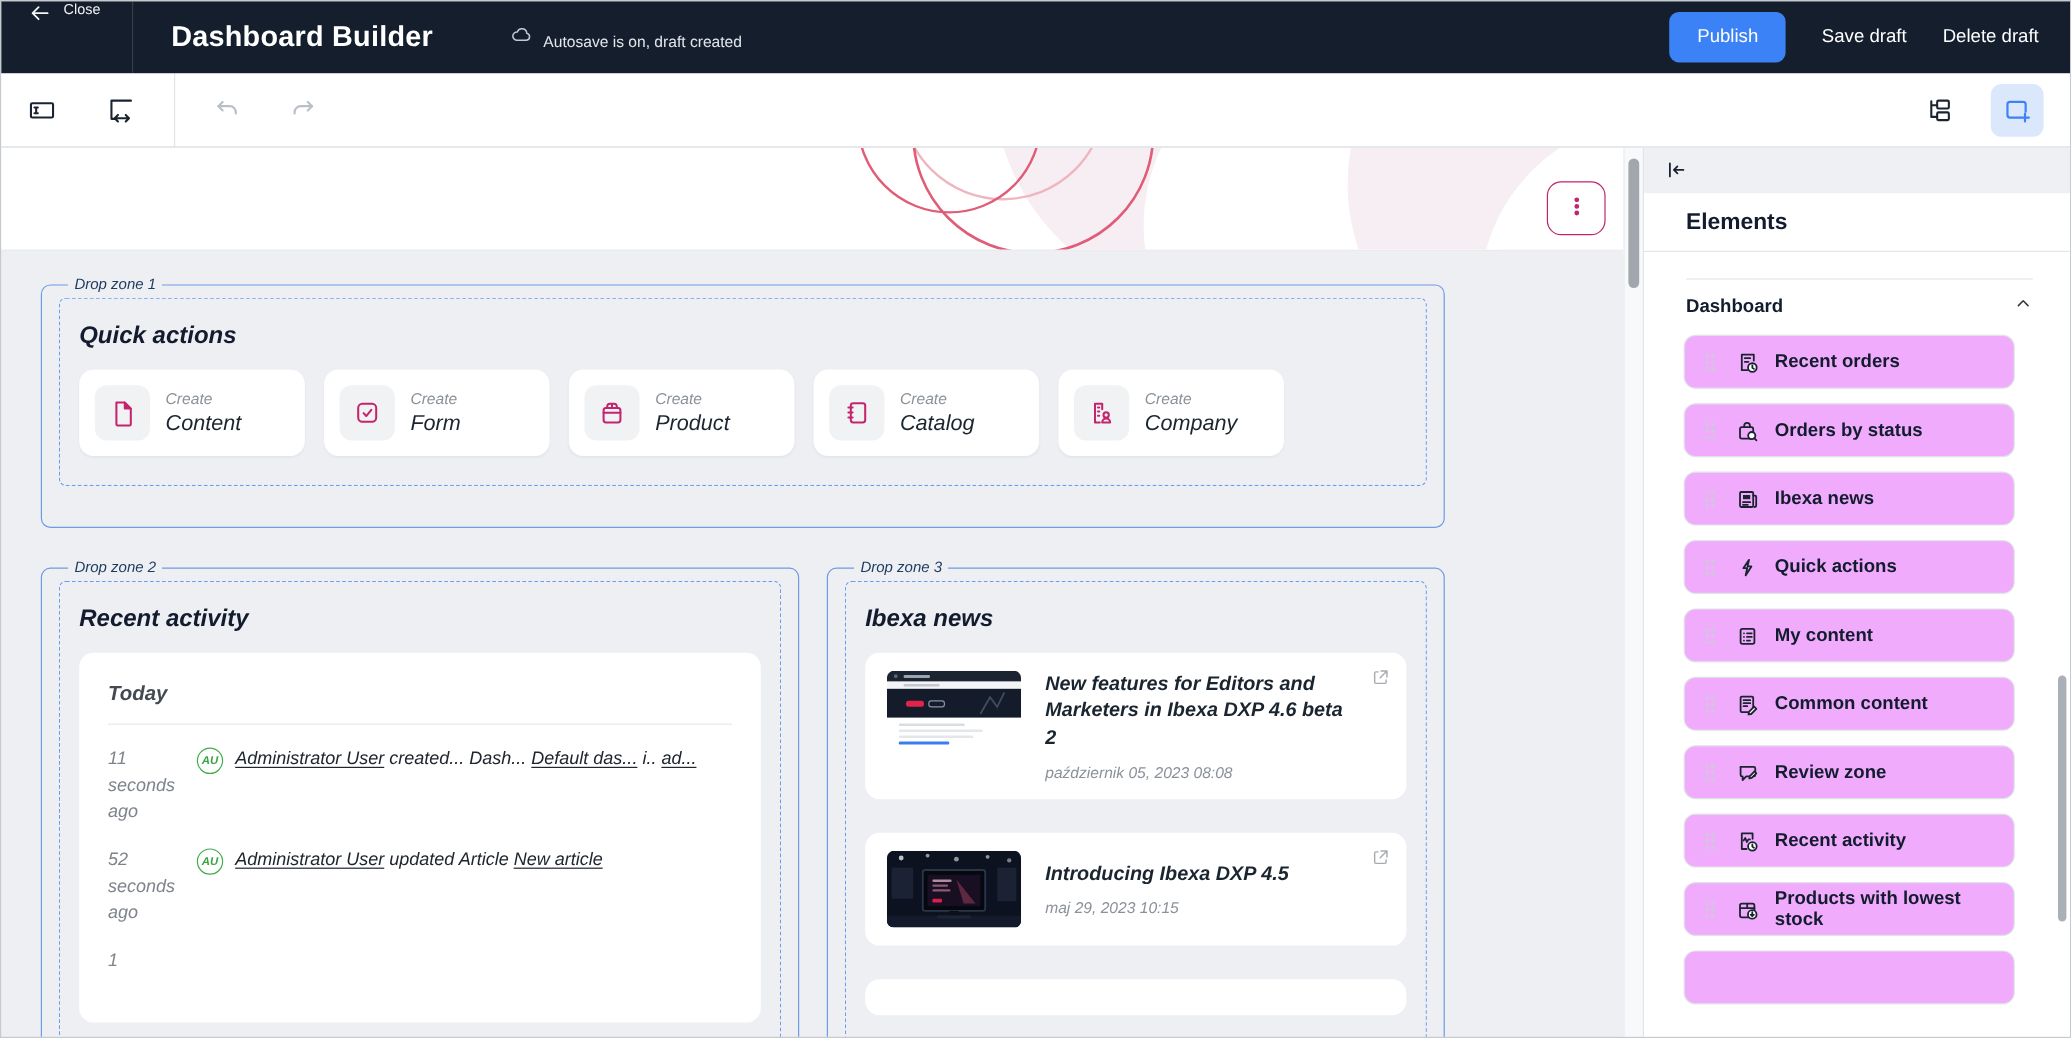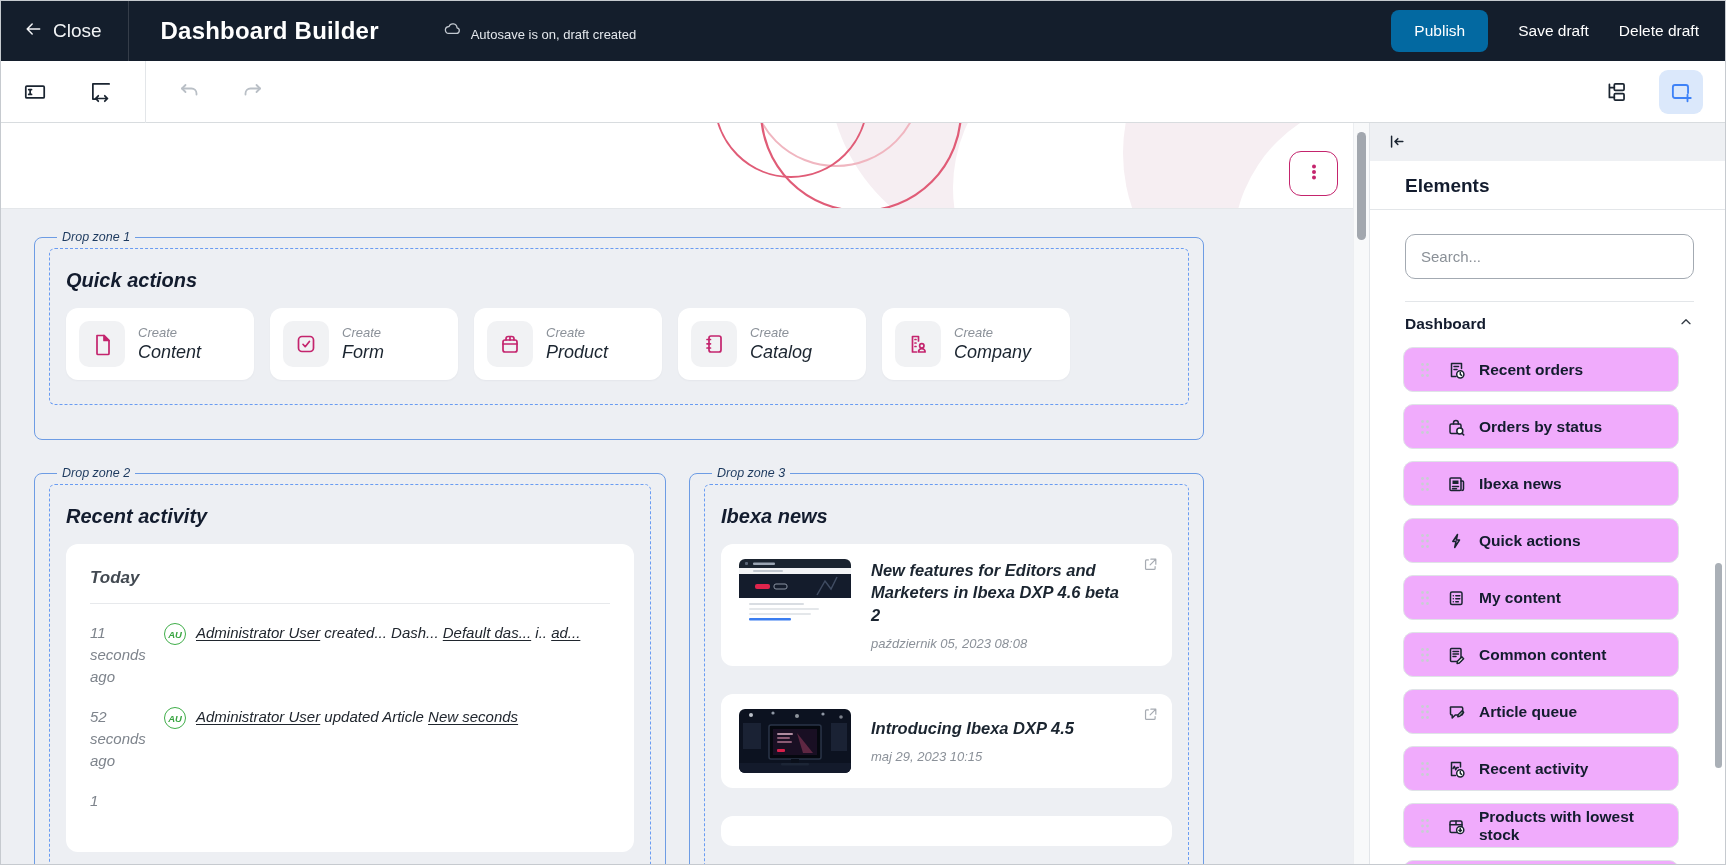--- a/index.html
+++ b/index.html
@@ -1,26 +1,26 @@
 <!DOCTYPE html>
 <html><head>
 <meta charset="utf-8">
 <style>
   * { margin:0; padding:0; box-sizing:border-box; }
   body { font-family:"Liberation Sans", sans-serif; background:#dfe2e6; }
   #app { position:relative; width:1726px; height:865px; background:#edeff3; overflow:hidden; border:1px solid #c6cacf; }
 
   
   .topbar { position:absolute; top:0; left:0; width:100%; height:60px; background:#141e2c; display:flex; align-items:center; color:#fff; z-index:30; }
-  .close-btn { display:flex; align-items:center; gap:10px; height:100%; padding:0 26px 0 22px; border-right:1px solid rgba(255,255,255,.14); font-size:19px; color:#f2f4f6; cursor:pointer; }
+  .close-btn { display:flex; gap:10px; height:100%; padding:0 26px 0 22px; border-right:1px solid rgba(255,255,255,.14); font-size:12px; color:#f2f4f6; cursor:pointer; }
   .app-title { margin-left:32px; font-size:24px; font-weight:700; letter-spacing:.2px; }
   .autosave { display:flex; align-items:flex-end; gap:9px; margin-left:64px; font-size:13px; color:#e3e7ec; }
   .autosave svg { color:#c3c9d1; }
   .topbar-actions { margin-left:auto; margin-right:26px; display:flex; align-items:center; gap:30px; }
-  .btn-publish { background:#0369a1; color:#fff; border:none; height:42px; padding:0 23px; border-radius:8px; font-size:15.5px; font-family:inherit; cursor:pointer; }
+  .btn-publish { background:#3b82f6; color:#fff; border:none; height:42px; padding:0 23px; border-radius:8px; font-size:15.5px; font-family:inherit; cursor:pointer; }
   .btn-ghost { background:none; border:none; color:#fff; font-size:15.5px; font-family:inherit; cursor:pointer; }
 
   
   .toolbar { position:absolute; top:60px; left:0; width:100%; height:62px; background:#fff; border-bottom:1px solid #d8dcdf; display:flex; align-items:center; z-index:20; }
   .tool-btn { width:40px; height:40px; display:flex; align-items:center; justify-content:center; background:none; border:none; cursor:pointer; color:#1a2430; border-radius:8px; }
   .tool-btn.disabled { color:#b9bfc6; cursor:default; }
   .tb-sep { width:1px; height:62px; background:#e3e6e9; margin-left:24px; }
   .toolbar-right { margin-left:auto; display:flex; align-items:center; gap:22px; margin-right:22px; }
   .tool-btn.selected { background:#dbe8fb; color:#3e82f7; width:44px; height:44px; border-radius:9px; }
 
@@ -280,21 +280,21 @@
 
                 <div class="ra-entry">
                   <div class="ra-time">11 seconds ago</div>
                   <div class="au-badge">AU</div>
                   <div class="ra-text"><span class="ra-link">Administrator User</span><span> created... Dash... </span><span class="ra-link">Default das...</span><span> i.. </span><span class="ra-link">ad...</span></div>
                 </div>
 
                 <div class="ra-entry">
                   <div class="ra-time">52 seconds ago</div>
                   <div class="au-badge">AU</div>
-                  <div class="ra-text"><span class="ra-link">Administrator User</span><span> updated Article </span><span class="ra-link">New seconds</span></div>
+                  <div class="ra-text"><span class="ra-link">Administrator User</span><span> updated Article </span><span class="ra-link">New article</span></div>
                 </div>
 
                 <div class="ra-entry">
                   <div class="ra-time">1</div>
 
                   <div class="ra-text"></div>
                 </div>
 
               </div>
             </div>
@@ -387,23 +387,20 @@
     <div class="panel">
       <div class="panel-strip">
         <button class="collapse-btn">
           <svg width="20" height="20" viewBox="0 0 24 24" fill="none" stroke="currentColor" stroke-width="1.8" stroke-linecap="round" stroke-linejoin="round">
               <path d="M5.5 5v13M19 11.5H9.5M13 8l-3.5 3.5L13 15"></path>
             </svg>
         </button>
       </div>
       <div class="panel-title">Elements</div>
       <div class="panel-divider"></div>
-      <div class="panel-search">
-        <input type="text" placeholder="Search..." style="">
-      </div>
       <div class="panel-divider2"></div>
       <div class="panel-section">
         <span class="panel-section-label">Dashboard</span>
         <span><svg width="16" height="16" viewBox="0 0 24 24" fill="none" stroke="currentColor" stroke-width="2" stroke-linecap="round" stroke-linejoin="round">
               <path d="M6 14.5l6-6 6 6"></path>
             </svg></span>
       </div>
 
       <div class="el-list">
 
@@ -543,21 +540,21 @@
                 <circle cx="2.5" cy="13.5" r="1.4"></circle>
                 <circle cx="7.5" cy="13.5" r="1.4"></circle>
               </svg>
             </span>
           <span class="el-icon">
               <svg width="20" height="20" viewBox="0 0 20 20" fill="none" stroke="currentColor" stroke-width="1.5" stroke-linecap="round" stroke-linejoin="round">
                 <path d="M4.5 5h11a1.2 1.2 0 0 1 1.2 1.2v5.6a1.2 1.2 0 0 1-1.2 1.2H9.2l-3 3v-3H5.7a1.2 1.2 0 0 1-1.2-1.2V6.2A1.2 1.2 0 0 1 4.5 5z"></path>
                 <path d="M12.2 12.8l3.9-3.9 1.5 1.5-3.9 3.9-1.9.4z" fill="#fff"></path>
               </svg>
             </span>
-          <span class="el-label">Article queue</span>
+          <span class="el-label">Review zone</span>
         </div>
 
         <div class="el-item">
           <span class="el-handle">
               <svg width="10" height="16" viewBox="0 0 10 16" fill="currentColor">
                 <circle cx="2.5" cy="2.5" r="1.4"></circle>
                 <circle cx="7.5" cy="2.5" r="1.4"></circle>
                 <circle cx="2.5" cy="8" r="1.4"></circle>
                 <circle cx="7.5" cy="8" r="1.4"></circle>
                 <circle cx="2.5" cy="13.5" r="1.4"></circle>

